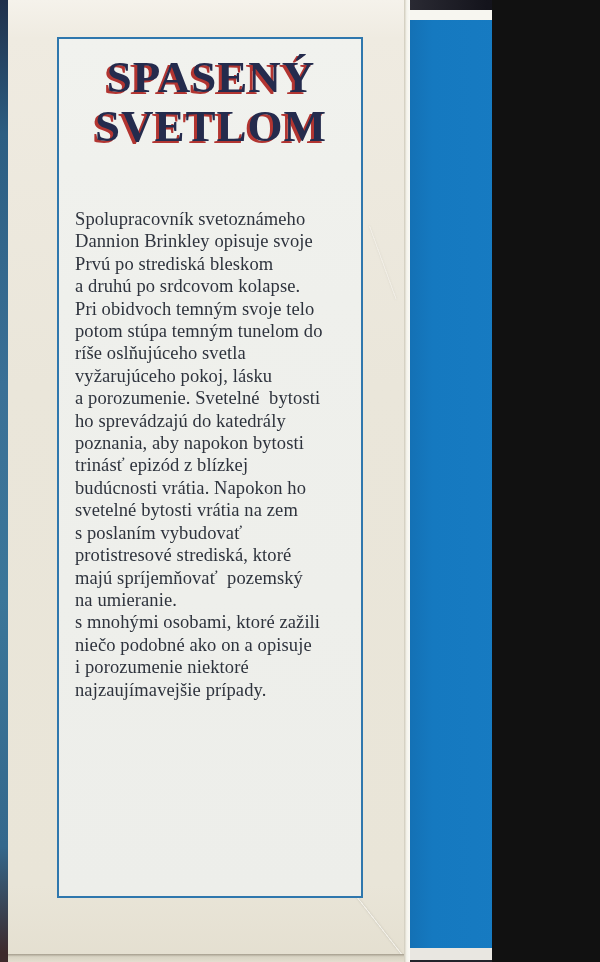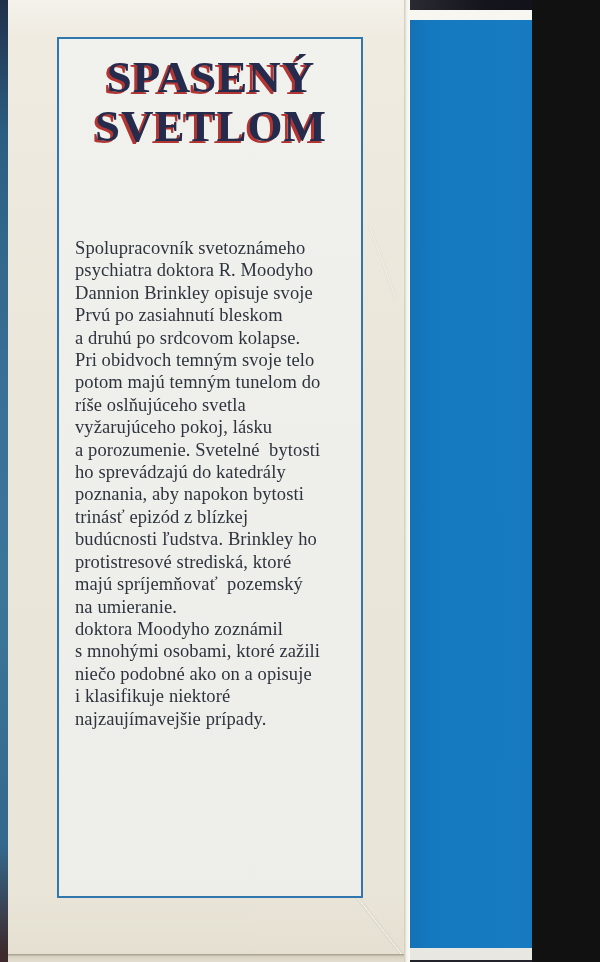--- a/index.html
+++ b/index.html
@@ -8,21 +8,21 @@
     --box-fill:#eff0ec;
     --box-border:#2f77ad;
     --title-navy:#242b4d;
     --title-shadow-red:#b23531;
     --body-text:#2e333d;
     --spine-teal:#3b7699;
   }
   *{margin:0;padding:0;box-sizing:border-box;}
   html,body{width:600px;height:962px;overflow:hidden;}
   body{font-family:"Liberation Serif",serif;background:#111;}
-  .scene{position:relative;width:532px;height:962px;overflow:hidden;background:var(--page-cream);padding-left:36px;}
+  .scene{position:relative;width:492px;height:962px;overflow:hidden;background:var(--page-cream);padding-left:36px;}
 
   
   .spine-strip{
     position:absolute;left:0;top:0;width:8px;height:962px;
     background:linear-gradient(180deg,#20304a 0%,#2c5e82 14%,#3a7096 40%,
                var(--spine-teal) 62%,#34688c 88%,#3e2a2c 99%);
   }
 
   
   .cream-page{
@@ -67,21 +67,21 @@
   .book-title{
     text-align:center;
     font-weight:bold;
     font-size:45px;line-height:49px;
     letter-spacing:1px;
     color:var(--title-navy);
     text-shadow:-3px 2px 0 var(--title-shadow-red);
     padding-right:14px;
   }
   .annotation{
-    margin-top:86px;
+    margin-top:57px;
     font-size:18.5px;line-height:22.4px;
     color:var(--body-text);
     letter-spacing:.1px;
   }
   .annotation .line{white-space:pre;}
 </style>
 </head>
 <body>
 
 <div class="scene">
@@ -106,37 +106,37 @@
     <div class="jacket-bottom-dark"></div>
   </div>
 
   <div class="title-box">
     <div class="book-title">
       <div>SPASENÝ</div>
       <div>SVETLOM</div>
     </div>
     <div class="annotation">
         <div class="line">Spolupracovník svetoznámeho</div>
-        <div class="line">psychiatra doktora R. Moodyho</div>
         <div class="line">Dannion Brinkley opisuje svoje</div>
-        <div class="line">Prvú po zasiahnutí bleskom</div>
+        <div class="line">Prvú po strediská bleskom</div>
         <div class="line">a druhú po srdcovom kolapse.</div>
         <div class="line">Pri obidvoch temným svoje telo</div>
-        <div class="line">potom majú temným tunelom do</div>
+        <div class="line">potom stúpa temným tunelom do</div>
         <div class="line">ríše oslňujúceho svetla</div>
         <div class="line">vyžarujúceho pokoj, lásku</div>
         <div class="line">a porozumenie. Svetelné  bytosti</div>
         <div class="line">ho sprevádzajú do katedrály</div>
         <div class="line">poznania, aby napokon bytosti</div>
         <div class="line">trinásť epizód z blízkej</div>
-        <div class="line">budúcnosti ľudstva. Brinkley ho</div>
+        <div class="line">budúcnosti vrátia. Napokon ho</div>
+        <div class="line">svetelné bytosti vrátia na zem</div>
+        <div class="line">s poslaním vybudovať</div>
         <div class="line">protistresové strediská, ktoré</div>
         <div class="line">majú spríjemňovať  pozemský</div>
         <div class="line">na umieranie.</div>
-        <div class="line">doktora Moodyho zoznámil</div>
         <div class="line">s mnohými osobami, ktoré zažili</div>
         <div class="line">niečo podobné ako on a opisuje</div>
-        <div class="line">i klasifikuje niektoré</div>
+        <div class="line">i porozumenie niektoré</div>
         <div class="line">najzaujímavejšie prípady.</div>
       </div>
   </div>
 
 </div>
 
 </body></html>

